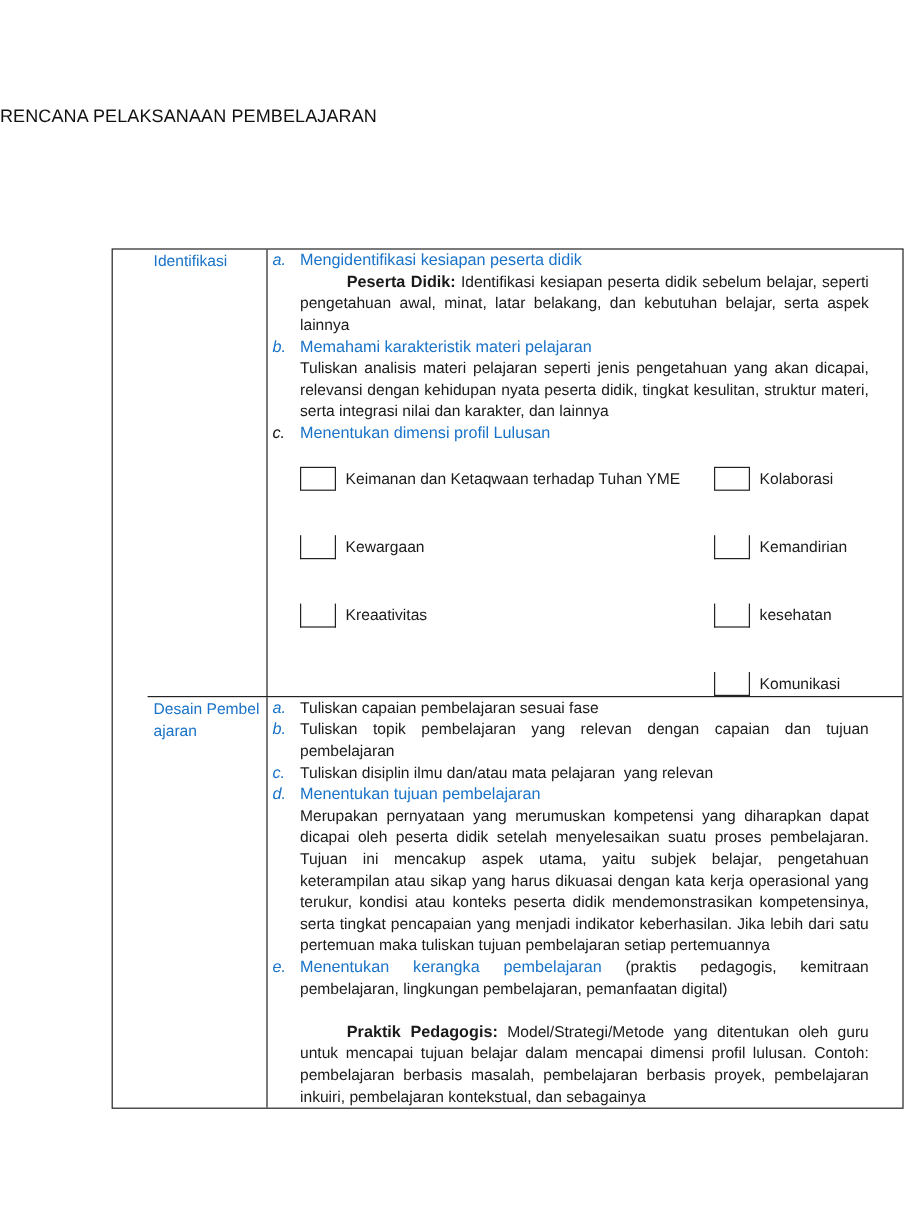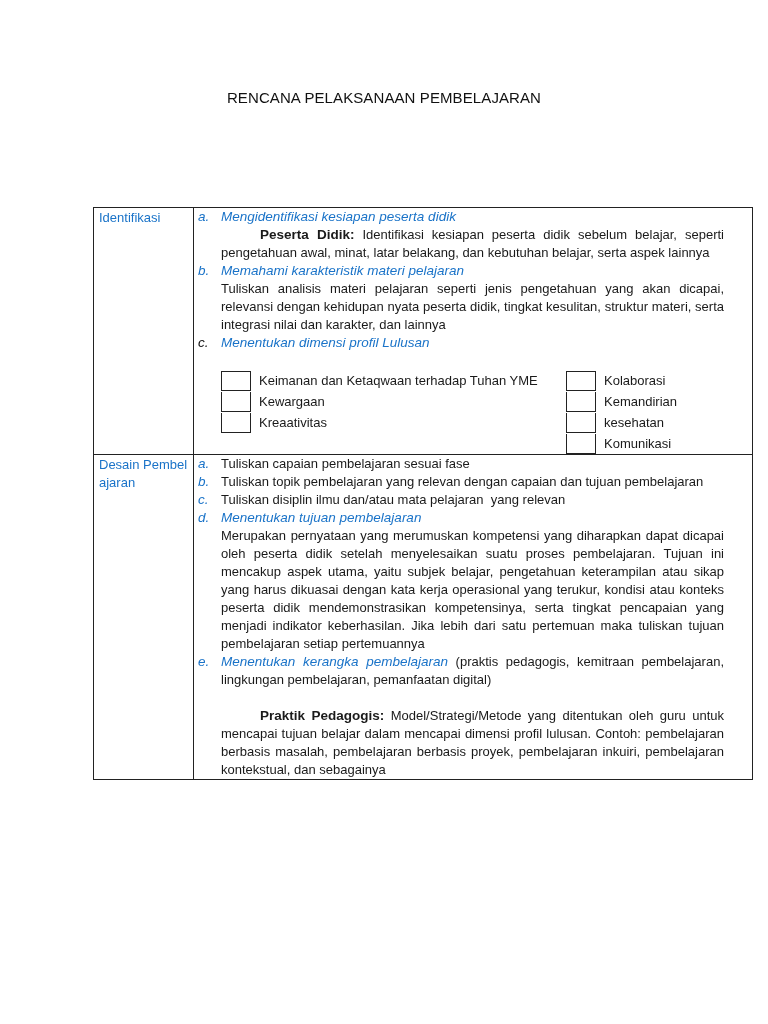--- a/index.html
+++ b/index.html
@@ -1,33 +1,33 @@
 <!DOCTYPE html>
 <html><head>
 <meta charset="utf-8">
 <style>
   html, body { margin:0; padding:0; background:#ffffff; }
   body { width:768px; height:1024px; position:relative; overflow:hidden;
          font-family:"Liberation Sans", sans-serif; color:#1a1a1a; font-size:13px; }
-  .title { position:absolute; top:89px; left:0; width:768px; text-align:center;
+  .title { position:absolute; top:89px; left:0; width:768px; 
            font-size:15px; letter-spacing:0.1px; color:#111; }
   .tbl { position:absolute; left:93px; top:207px; width:658px; border:1px solid #222; }
-  .row { display:flex; border-top:1px solid #222; }
+  .row { display:flex; border-top:1px solid #222;margin-left:29px; }
   .row:first-child { border-top:none; }
   .lbl { width:90px; padding:1px 4px 0 5px; border-right:1px solid #222; color:#1a73c8;
          font-size:13px; line-height:18px; word-break:break-all; }
   .cell { flex:1; padding:0 28px 0 4px; }
   .item { position:relative; padding-left:23px; }
   .marker { position:absolute; left:0; top:0; font-style:italic; color:#1a73c8; font-size:13.5px; line-height:18px; }
   .marker.dark { color:#111; }
-  .head { font-style:italic; color:#1a73c8; font-size:13.5px; line-height:18px; }
+  .head { color:#1a73c8; font-size:13.5px; line-height:18px; }
   .p { text-align:justify; line-height:18px; font-size:13px; }
   .bold { font-weight:bold; font-size:13.5px;padding-left:39px; }
   .checks { display:flex; margin:18px 0 0 23px; }
-  .col { display:flex; flex-direction:column; }
+  .col { display:flex; flex-direction:column;gap:36px; }
   .col1 { width:345px; }
   .chk { display:flex; align-items:center; height:21px; }
   .box { width:30px; height:20px; border:1px solid #222; border-top:none; box-sizing:border-box; margin-right:8px; }
   .chk:first-child .box { border-top:1px solid #222; }
   .ya { margin:18px 0 0 4px; height:30px; }
   .gap { height:18px; }
 </style>
 </head>
 <body>
 

